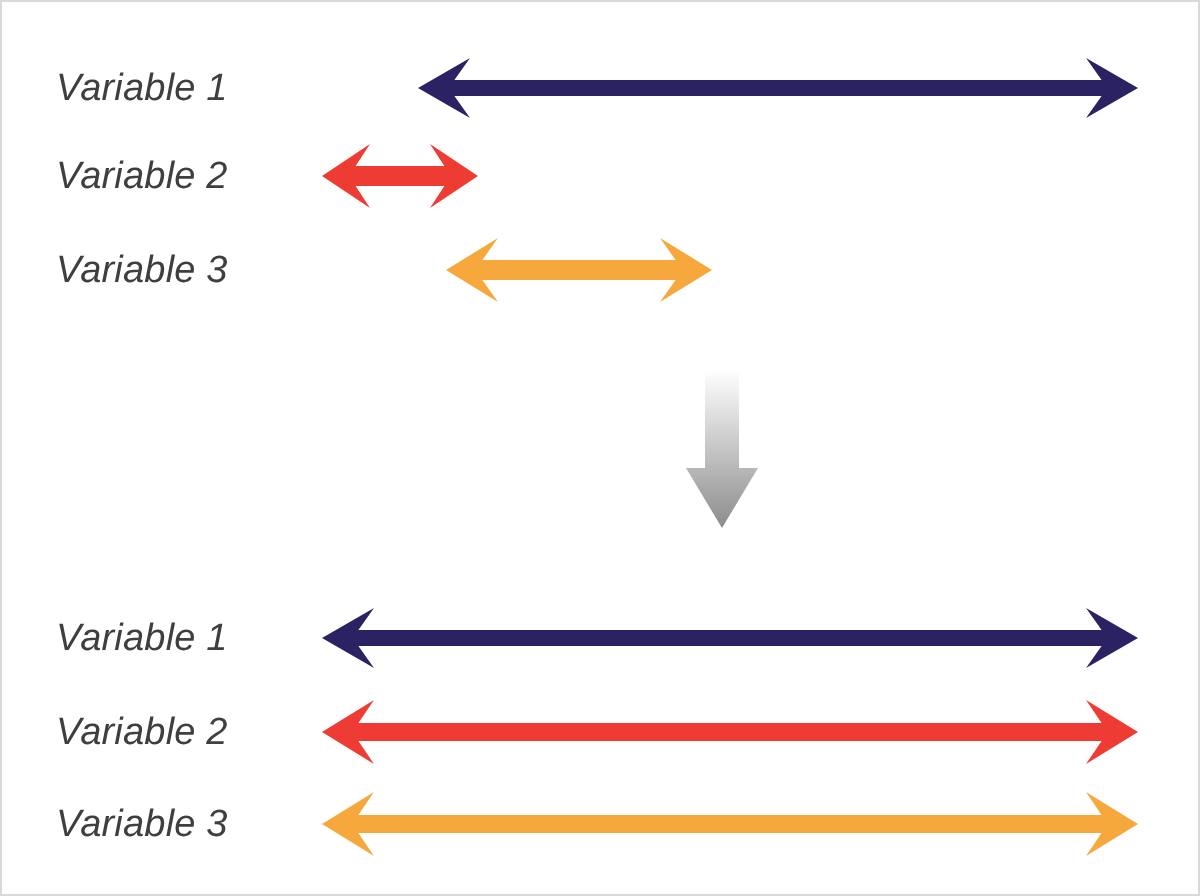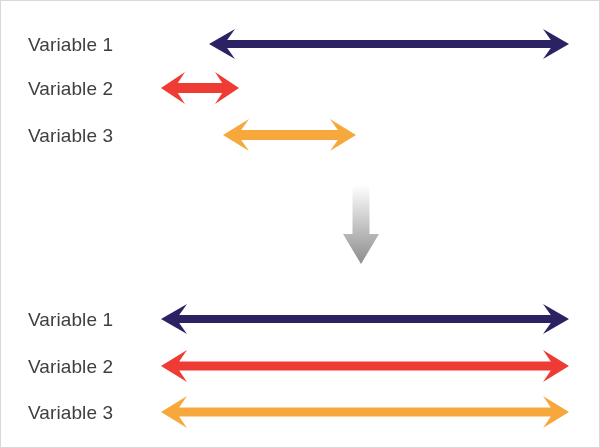--- a/index.html
+++ b/index.html
@@ -9,20 +9,21 @@
   }
   #canvas {
     position: relative;
     width: 600px;
     height: 448px;
     background: #ffffff;
     border: 1px solid #d9d9d9;
     box-sizing: border-box;
     overflow: hidden;
     font-family: "Liberation Sans", sans-serif;
+    font-style: italic;
   }
   .var-label {
     position: absolute;
     left: 27px;
     font-size: 19px;
     color: #3f3f3f;
     letter-spacing: 0.1px;
     white-space: nowrap;
     line-height: 1;
     font-family: "Liberation Sans", sans-serif;

